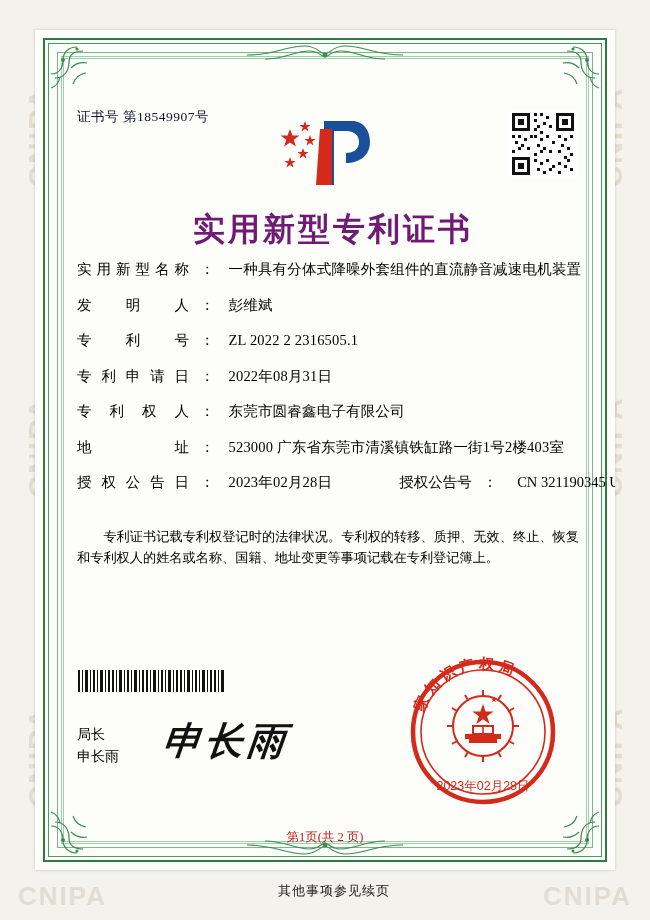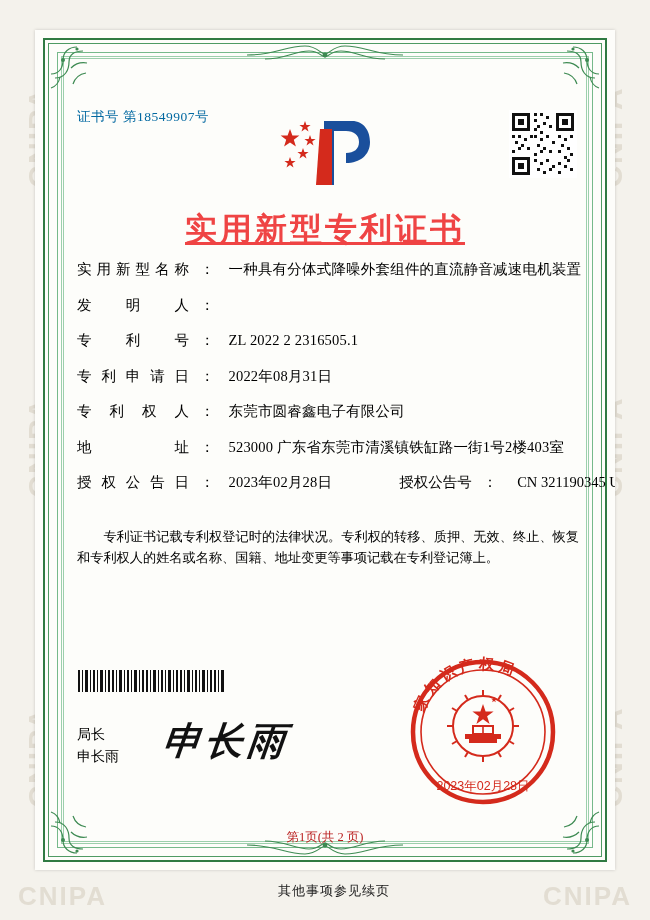--- a/index.html
+++ b/index.html
@@ -90,21 +90,21 @@
   }
   .edge-top { left: 50%; top: 12px; transform: translateX(-50%); }
   .edge-bottom { left: 50%; bottom: 12px; transform: translateX(-50%) scaleY(-1); }
 
   
   .cert-no {
     position: absolute;
     left: 42px;
     top: 78px;
     font-size: 13.5px;
-    color: #0369a1;
+    color: #0f172a;
     letter-spacing: 0.5px;
   }
   .logo {
     position: absolute;
     left: 50%;
     top: 85px;
     transform: translateX(-50%);
     width: 130px;
     height: 74px;
   }
@@ -112,29 +112,28 @@
     position: absolute;
     right: 38px;
     top: 80px;
     width: 68px;
     height: 68px;
   }
 
   .title {
     position: absolute;
     top: 178px;
-    left: 0;
+    left: 8px;
     width: 100%;
     text-align: center;
     font-size: 32px;
     font-weight: bold;
     letter-spacing: 3px;
-    color: #ef4444;
+    color: #701a75;
     font-family: "Liberation Serif", "DejaVu Serif", serif;
-    text-decoration: underline;
   }
 
   .fields {
     position: absolute;
     left: 42px;
     right: 36px;
     top: 232px;
     font-size: 14.5px;
     color: #000;
     line-height: 1;
@@ -401,20 +400,21 @@
 
   <div class="fields">
     <div class="field-row">
       <span class="field-label lbl-w5">实用新型名称</span>
       <span class="field-colon">：</span>
       <span class="field-value">一种具有分体式降噪外套组件的直流静音减速电机装置</span>
     </div>
     <div class="field-row">
       <span class="field-label lbl-w5">发明人</span>
       <span class="field-colon">：</span>
+      <span class="field-value">彭维斌</span>
     </div>
     <div class="field-row">
       <span class="field-label lbl-w5">专利号</span>
       <span class="field-colon">：</span>
       <span class="field-value">ZL 2022 2 2316505.1</span>
     </div>
     <div class="field-row">
       <span class="field-label lbl-w5">专利申请日</span>
       <span class="field-colon">：</span>
       <span class="field-value">2022年08月31日</span>

